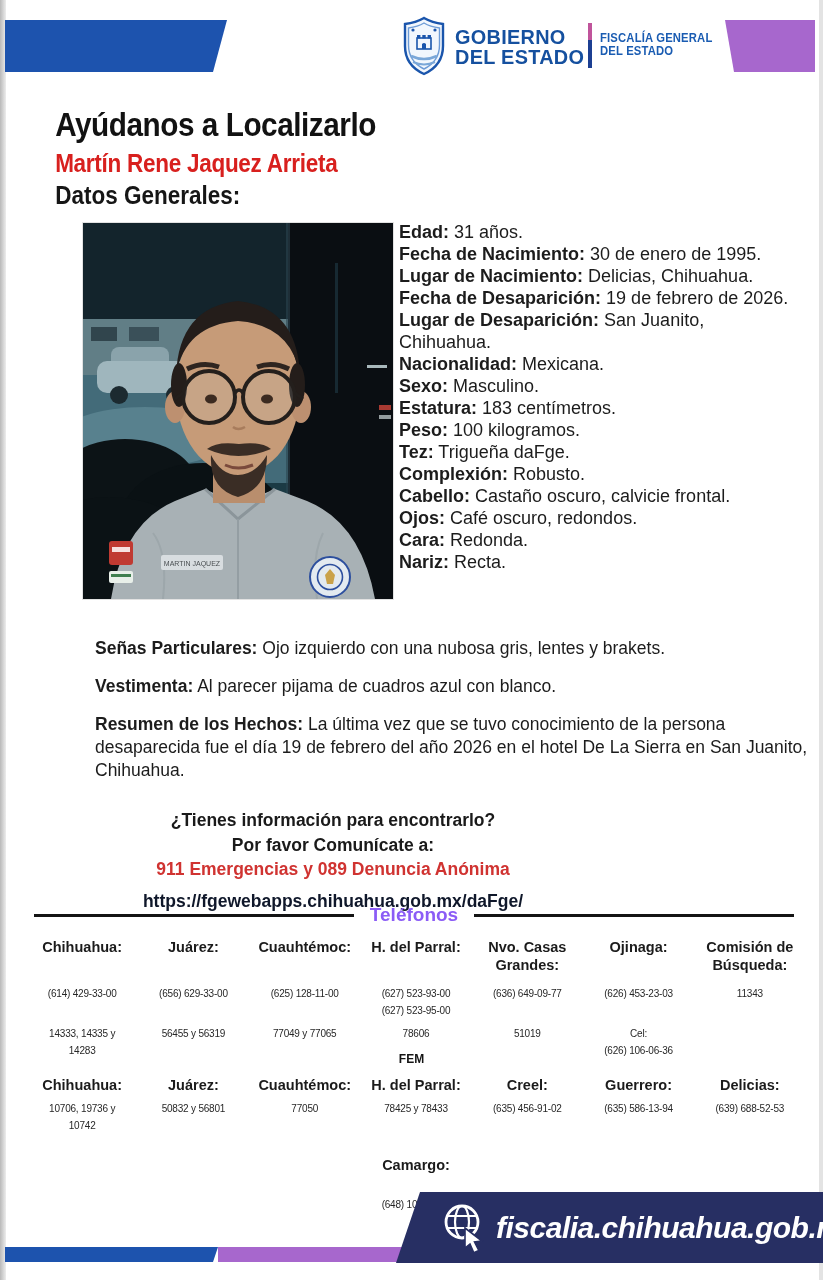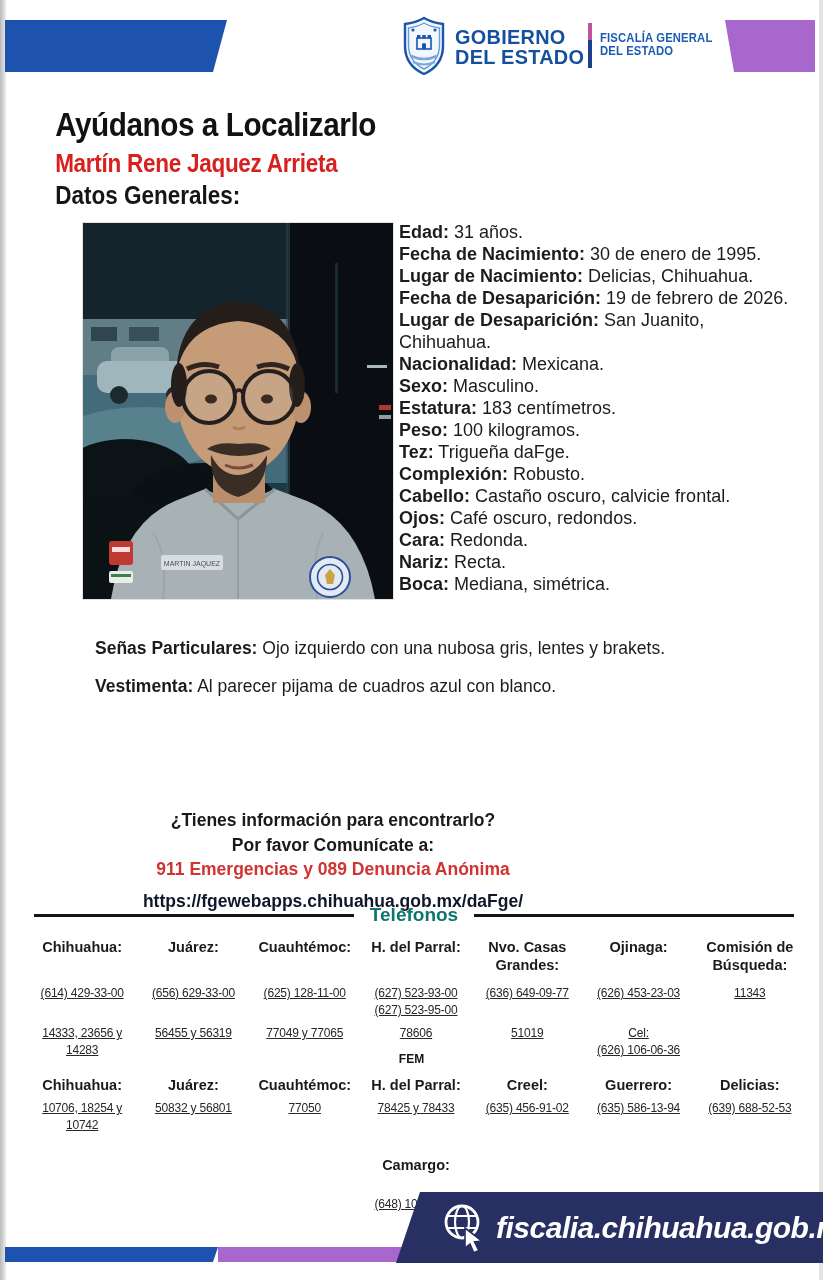--- a/index.html
+++ b/index.html
@@ -43,28 +43,28 @@
   .notes .b { font-weight:bold; }
 
   
   .contact { position:absolute; left:0; top:808px; width:666px; text-align:center; font-weight:bold; font-size:17.5px; line-height:24.5px; color:#1a1a1a; }
   .c-red  { color:#d03331; }
   .c-link { color:#0f172a; text-decoration:none; display:block;margin-top:7px; }
 
   
   .rule-row { position:absolute; left:34px; top:904px; width:760px; display:flex; align-items:center; gap:16px; }
   .rule { flex:1; height:3px; background:#141414; }
-  .rule-label { font-weight:bold; font-size:19px; color:#0f766e; }
+  .rule-label { font-weight:bold; font-size:19px; color:#8b5cf6; }
 
   
   .grid { position:absolute; left:34px; width:764px; display:grid; grid-template-columns:repeat(7,1fr); column-gap:15px; text-align:center; }
   .g-phones { top:938px; grid-template-rows:47px 40px auto; }
   .g-fem    { top:1076px; grid-template-rows:24px 42px auto auto; }
   .hdr { font-weight:bold; font-size:14.5px; line-height:18px; color:#1b1b1b; white-space:pre; }
-  .val { font-size:12px; line-height:17px; color:#272727; white-space:pre; letter-spacing:-.2px;text-decoration:underline; }
+  .val { font-size:10px; line-height:17px; color:#272727; white-space:pre; letter-spacing:-.2px; }
   .fem-head { position:absolute; left:0; top:1052px; width:823px; text-align:center; font-weight:bold; font-size:12px; color:#151515; }
   .camargo-h { grid-column:4; margin-top:14px; }
   .camargo-v { grid-column:4; margin-top:22px; }
 
   
   .strip-blue   { position:absolute; left:5px; top:1247px; width:213px; height:15px; background:#1d53ae;
                   clip-path:polygon(0 0,100% 0,calc(100% - 5px) 100%,0 100%); }
   .strip-purple { position:absolute; left:218px; top:1247px; width:196px; height:15px; background:#a767cd; }
   .banner { position:absolute; left:396px; top:1192px; width:427px; height:71px; background:#272f63;
             clip-path:polygon(24px 0,100% 0,100% 100%,0 100%); display:flex; align-items:center; }
@@ -189,26 +189,26 @@
     <div><span class="b">Nacionalidad:</span> <span>Mexicana.</span></div>
     <div><span class="b">Sexo:</span> <span>Masculino.</span></div>
     <div><span class="b">Estatura:</span> <span>183 centímetros.</span></div>
     <div><span class="b">Peso:</span> <span>100 kilogramos.</span></div>
     <div><span class="b">Tez:</span> <span>Trigueña daFge.</span></div>
     <div><span class="b">Complexión:</span> <span>Robusto.</span></div>
     <div><span class="b">Cabello:</span> <span>Castaño oscuro, calvicie frontal.</span></div>
     <div><span class="b">Ojos:</span> <span>Café oscuro, redondos.</span></div>
     <div><span class="b">Cara:</span> <span>Redonda.</span></div>
     <div><span class="b">Nariz:</span> <span>Recta.</span></div>
-    <div><span class="b">Boca:</span> <span>Mediana, simétrica.</span></div>
   </div>
 
   <div class="notes">
     <p><span class="b">Señas Particulares:</span> <span>Ojo izquierdo con una nubosa gris, lentes y brakets.</span></p>
     <p><span class="b">Vestimenta:</span>  <span>Al parecer pijama de cuadros azul con blanco.</span></p>
+    <p><span class="b">Resumen de los Hechos:</span>  <span>La última vez que se tuvo conocimiento de la persona desaparecida fue el día 19 de febrero del año 2026 en el hotel De La Sierra en San Juanito, Chihuahua.</span></p>
   </div>
 
   <div class="contact">
     <div>¿Tienes información para encontrarlo?</div>
     <div>Por favor Comunícate a:</div>
     <div class="c-red">911 Emergencias y 089 Denuncia Anónima</div>
     <a href="#" class="c-link">https://fgewebapps.chihuahua.gob.mx/daFge/</a>
   </div>
 
   <div class="rule-row">
@@ -228,41 +228,41 @@
     <div class="hdr">Comisión de
 Búsqueda:</div>
     <div class="val">(614) 429-33-00</div>
     <div class="val">(656) 629-33-00</div>
     <div class="val">(625) 128-11-00</div>
     <div class="val">(627) 523-93-00
 (627) 523-95-00</div>
     <div class="val">(636) 649-09-77</div>
     <div class="val">(626) 453-23-03</div>
     <div class="val">11343</div>
-    <div class="val">14333, 23656 y
+    <div class="val">14333, 14335 y
 14283</div>
     <div class="val">56455 y 56319</div>
     <div class="val">77049 y 77065</div>
     <div class="val">78606</div>
     <div class="val">51019</div>
     <div class="val">Cel:
 (626) 106-06-36</div>
     <div class="val"></div>
   </div>
 
   <div class="fem-head">FEM</div>
   <div class="grid g-fem">
     <div class="hdr">Chihuahua:</div>
     <div class="hdr">Juárez:</div>
     <div class="hdr">Cuauhtémoc:</div>
     <div class="hdr">H. del Parral:</div>
     <div class="hdr">Creel:</div>
     <div class="hdr">Guerrero:</div>
     <div class="hdr">Delicias:</div>
-    <div class="val">10706, 18254 y
+    <div class="val">10706, 19736 y
 10742</div>
     <div class="val">50832 y 56801</div>
     <div class="val">77050</div>
     <div class="val">78425 y 78433</div>
     <div class="val">(635) 456-91-02</div>
     <div class="val">(635) 586-13-94</div>
     <div class="val">(639) 688-52-53</div>
     <div class="hdr camargo-h">Camargo:</div>
     <div class="val camargo-v">(648) 106-72-05</div>
   </div>

